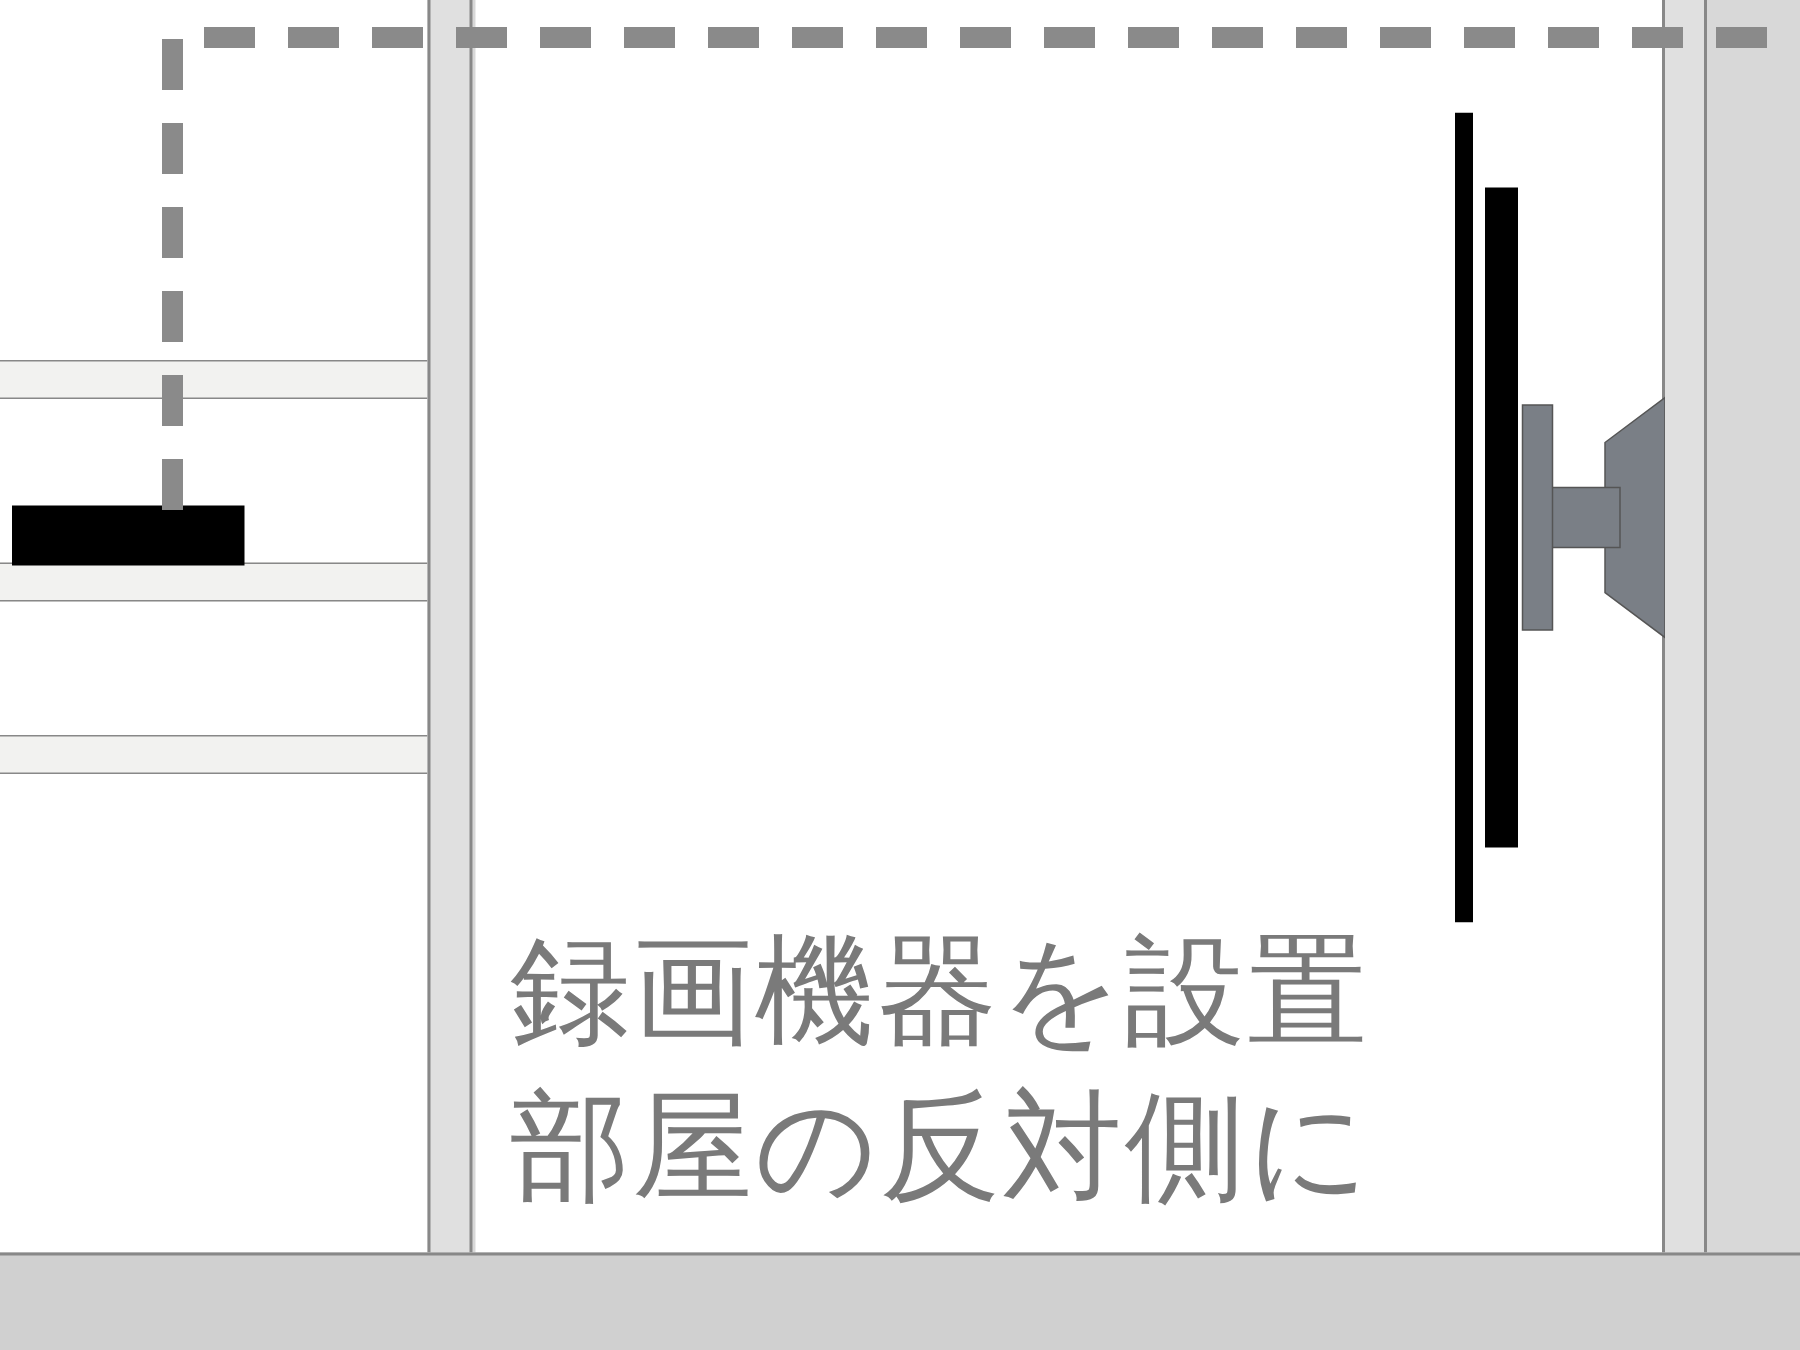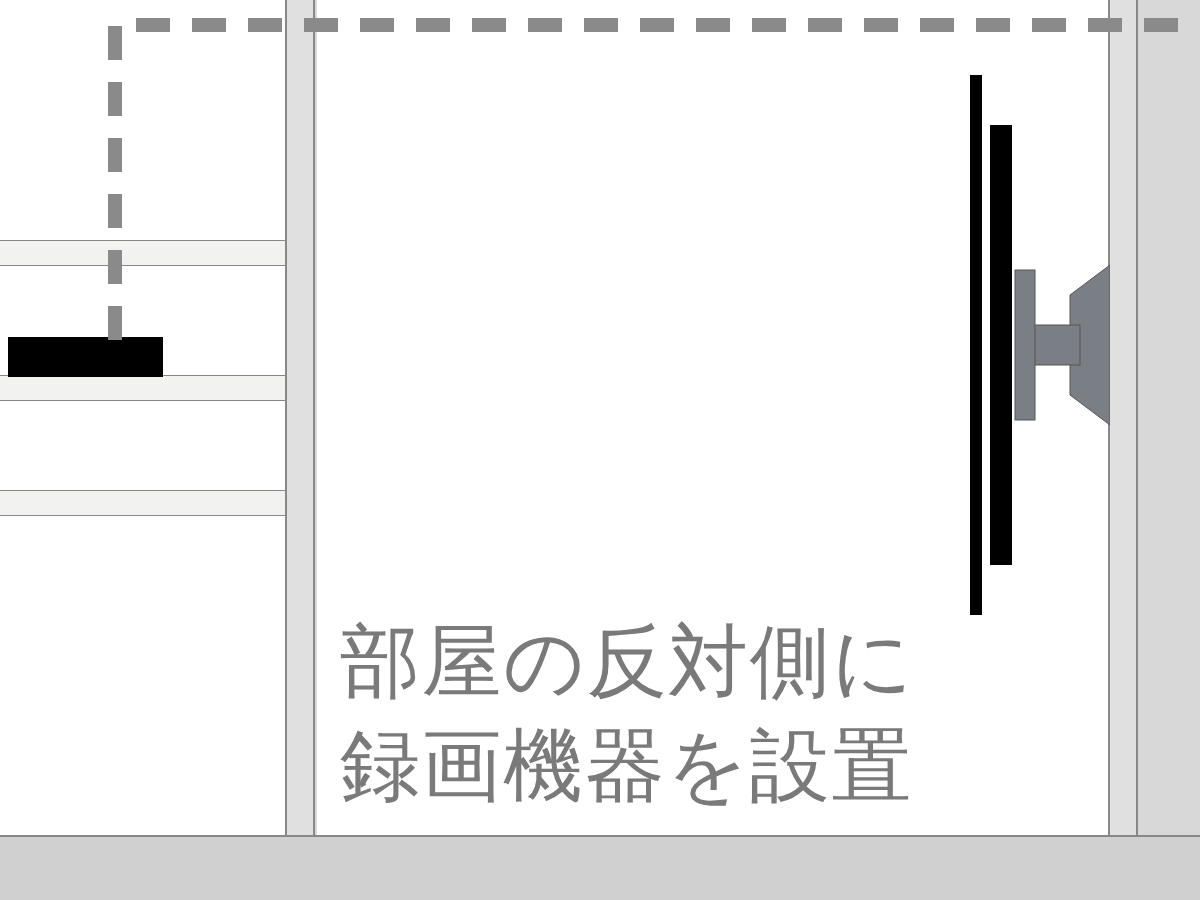--- a/index.html
+++ b/index.html
@@ -132,15 +132,15 @@
 
     <rect x="55" y="195" width="20" height="150" fill="#7a7f86" stroke="#555" stroke-width="1"></rect>
 
     <rect x="30" y="50" width="22" height="440" fill="#000"></rect>
 
     <rect x="10" y="0" width="12" height="540" fill="#000"></rect>
   </svg>
 </div>
 
 <div class="caption">
+  <div>録画機器を設置</div>
   <div>部屋の反対側に</div>
-  <div>録画機器を設置</div>
 </div>
 
 </body></html>

